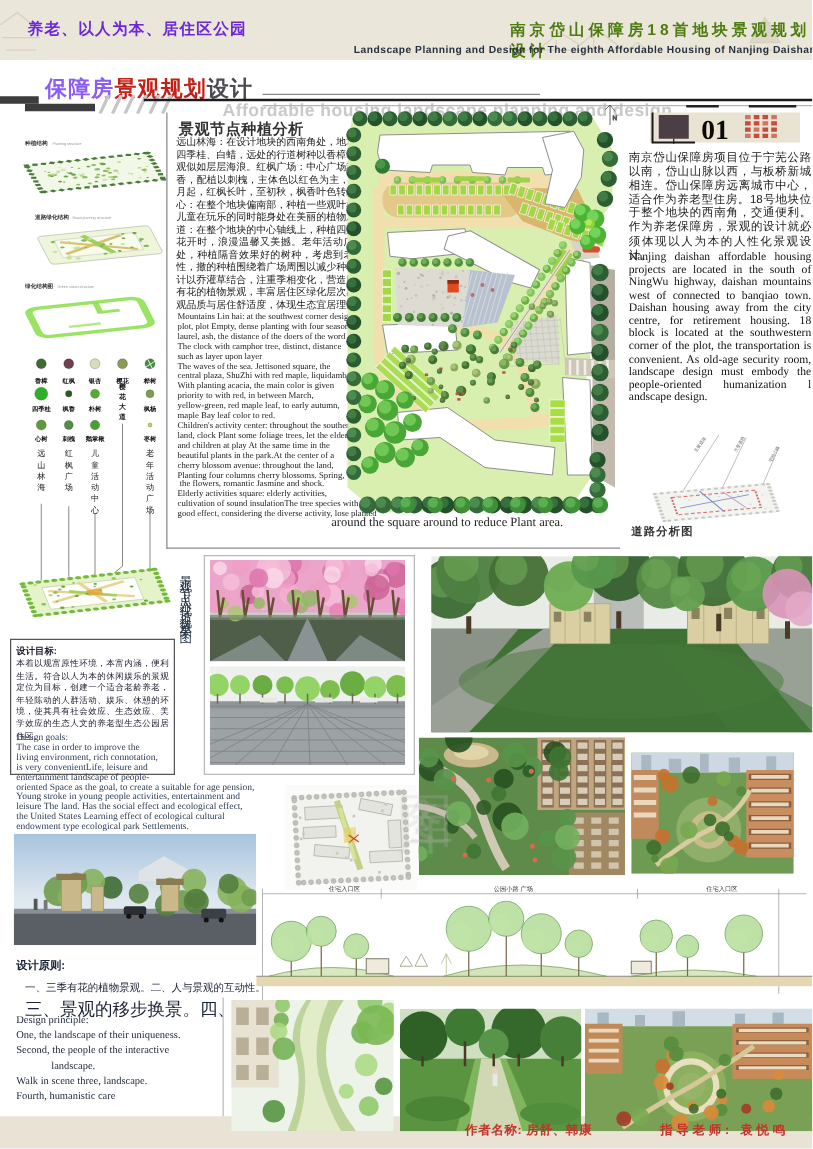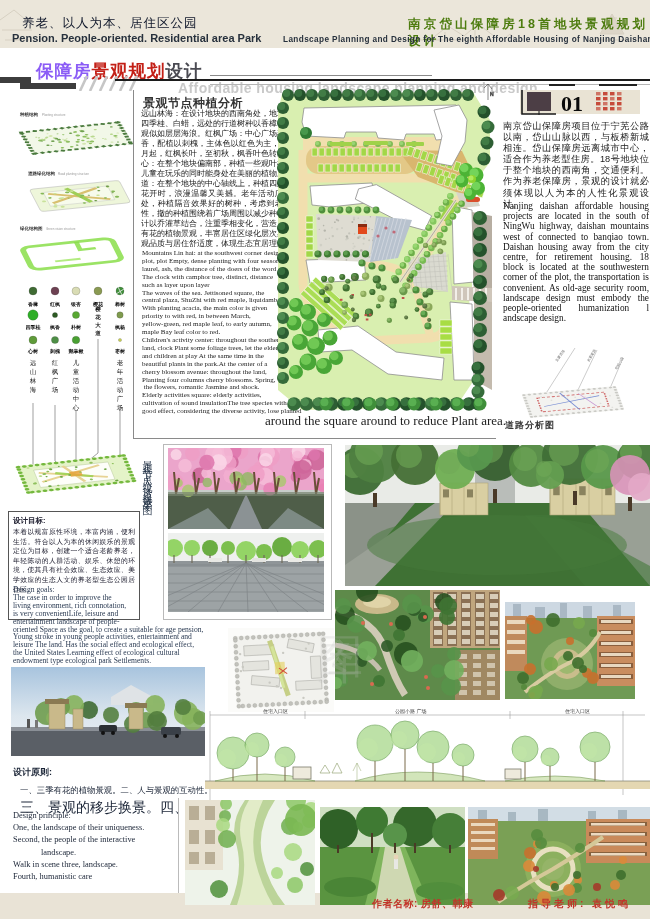--- a/index.html
+++ b/index.html
@@ -12,22 +12,21 @@
 <div class="abs" style="left:0;top:0;width:650px;height:48px;background:#ebe6da"></div>
 <svg class="abs" style="left:0;top:0" width="650" height="48" viewBox="0 0 650 48">
 <g stroke="#d7d0c2" fill="none" stroke-width="1">
 <path d="M430,40 l18,-14 l16,10 l14,-12 l16,12"></path>
 <path d="M445,40 v-8 m30,8 v-10 m-60,10 h80"></path>
 <path d="M600,34 l12,-20 l12,20 z M598,40 h28 M604,26 h16 M607,18 h10" fill="#ddd6c8"></path>
 <path d="M0,20 l14,-10 l12,10 M2,30 h30 M5,40 h24"></path>
 <path d="M500,42 l10,-8 l10,8"></path>
 </g>
     </svg>
-<div class="abs" style="left:22px;top:15px;font-weight:normal;font-size:12.5px;letter-spacing:1px;color:#0f172a">养老、以人为本、居住区公园</div>
-<div class="abs" style="left:12px;top:32px;font-weight:bold;font-size:11px;color:#27313d;letter-spacing:0px">Pension. People-oriented. Residential area Park</div>
+<div class="abs" style="left:22px;top:15px;font-weight:bold;font-size:12.5px;letter-spacing:1px;color:#6d28d9">养老、以人为本、居住区公园</div>
 <div class="abs" style="left:408px;top:16px;font-weight:bold;font-size:12.5px;letter-spacing:3.2px;color:#4d7c0f">南京岱山保障房18首地块景观规划设计</div>
 <div class="abs" style="left:283px;top:35px;font-weight:bold;font-size:8.2px;letter-spacing:0.4px;color:#27313d;white-space:nowrap">Landscape Planning and Design for The eighth Affordable Housing of Nanjing Daishan</div>
 <div class="abs" style="left:36px;top:59px;font-weight:bold;font-size:17.5px;letter-spacing:1px"><span style="color:#8b5cf6">保障房</span><span style="color:#c32017">景观规划</span><span style="color:#4a4a52">设计</span></div>
 <div class="abs" style="left:178px;top:80px;font-weight:bold;font-size:14px;color:#c9c9c9;letter-spacing:0.4px">Affordable housing landscape planning and design</div>
 <div class="abs" style="left:0;top:77px;width:31px;height:6px;background:#3d3d3d"></div>
 <div class="abs" style="left:20px;top:83px;width:56px;height:6px;background:#3d3d3d"></div>
 <svg class="abs" style="left:76px;top:76px" width="64" height="15" viewBox="0 0 64 15">
       <g stroke="#c6c6c6" stroke-width="2.6">
         <line x1="11" y1="0" x2="4" y2="15"></line>
         <line x1="21" y1="0" x2="14" y2="15"></line>
@@ -330,21 +329,21 @@
         <circle cx="-44.5" cy="-21.2" r="1.6" fill="#b9dc8c"></circle>
         <circle cx="-29.8" cy="-1.1" r="1.1" fill="#6da544"></circle>
         <circle cx="30.6" cy="-3.0" r="1.5" fill="#6da544"></circle>
         <circle cx="37.3" cy="20.7" r="1.7" fill="#6da544"></circle>
       </g>
     </svg>
 <div class="abs" style="left:133px;top:90px;width:362px;height:348px;border-left:1px solid #8a8a8a;border-bottom:1px solid #8a8a8a"></div>
 <div class="abs" style="left:143px;top:95px;font-weight:bold;font-size:12px;letter-spacing:0.5px;color:#333">景观节点种植分析</div>
 <div class="abs zh" style="left:141px;top:109px;width:192px;font-size:8px;line-height:10px;text-align:justify;color:#1a1a1a">远山林海：在设计地块的西南角处，地块空旷，密植以四季桂、白蜡，远处的行道树种以香樟，层次分明，远观似如层层海浪。红枫广场：中心广场种植以红枫、枫香，配植以刺槐，主体色以红色为主，间以黄绿色。3月起，红枫长叶，至初秋，枫香叶色转红。儿童活动中心：在整个地块偏南部，种植一些观叶树种，让老人和儿童在玩乐的同时能身处在美丽的植物乐园中。樱花大道：在整个地块的中心轴线上，种植四列樱花。春季，花开时，浪漫温馨又美撼。老年活动广场：老年活动处，种植隔音效果好的树种，考虑到老年活动的多样性，撤的种植围绕着广场周围以减少种植面积。种植设计以乔灌草结合，注重季相变化，营造四季有景、三季有花的植物景观，丰富居住区绿化层次感，提升整体景观品质与居住舒适度，体现生态宜居理念。</div>
 <div class="abs" style="left:142px;top:250px;font-family:'Liberation Serif',serif;font-size:7px;line-height:7.9px;white-space:nowrap;color:#222">Mountains Lin hai: at the southwest corner design<br>plot, plot Empty, dense planting with four seasons<br>laurel, ash, the distance of the doers of the word<br>The clock with camphor tree, distinct, distance<br>such as layer upon layer<br>The waves of the sea. Jettisoned square, the<br>central plaza, ShuZhi with red maple, liquidambar,<br>With planting acacia, the main color is given<br>priority to with red, in between March,<br>yellow-green, red maple leaf, to early autumn,<br>maple Bay leaf color to red.<br>Children's activity center: throughout the southern<br>land, clock Plant some foliage trees, let the elderly<br>and children at play At the same time in the<br>beautiful plants in the park.At the center of a<br>cherry blossom avenue: throughout the land,<br>Planting four columns cherry blossoms. Spring,<br>&nbsp;the flowers, romantic Jasmine and shock.<br>Elderly activities square: elderly activities,<br>cultivation of sound insulationThe tree species with<br>good effect, considering the diverse activity, lose planted</div>
-<div class="abs" style="left:265px;top:413px;font-family:'Liberation Serif',serif;font-size:13px;color:#222">around the square around to reduce Plant area.</div>
+<div class="abs" style="left:265px;top:413px;font-family:'Liberation Serif',serif;font-size:10px;color:#222">around the square around to reduce Plant area.</div>
 <div class="abs" style="left:549px;top:84px;width:26px;height:2px;background:#222"></div>
 <div class="abs" style="left:599px;top:84px;width:38px;height:2px;background:#222"></div>
 <svg class="abs" style="left:516px;top:88px" width="124" height="28" viewBox="0 0 124 28">
       <rect x="4" y="2" width="120" height="24" fill="#e9e3d4"></rect>
       <path d="M6,2 V26 H40" stroke="#1a1a1a" stroke-width="1.6" fill="none"></path>
       <rect x="11" y="4" width="24" height="19" fill="#4c3e45"></rect>
       <line x1="23" y1="23" x2="23" y2="27" stroke="#1a1a1a" stroke-width="1"></line>
       <text x="45" y="23" font-size="22" font-weight="bold" font-family="Liberation Serif,serif" fill="#0a0a0a">01</text>
       <rect x="80" y="4" width="4.5" height="3.4" fill="#c23a2a" opacity="0.65"></rect>
       <rect x="87" y="4" width="4.5" height="3.4" fill="#c23a2a" opacity="0.9"></rect>

